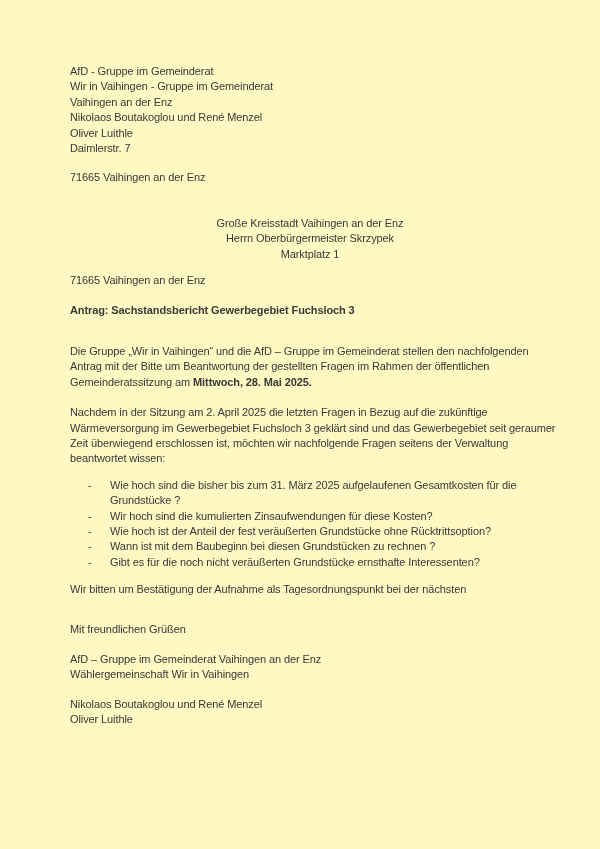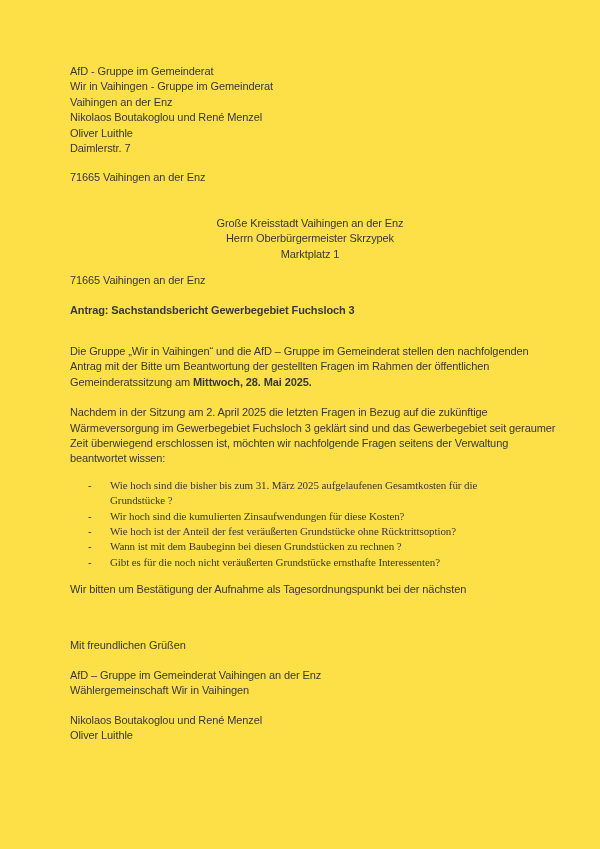--- a/index.html
+++ b/index.html
@@ -4,21 +4,21 @@
 <style>
   html, body {
     margin: 0;
     padding: 0;
     background: #ffffff;
   }
   .page {
     position: relative;
     width: 600px;
     height: 849px;
-    background: #fde047;
+    background: #fef9c3;
     overflow: hidden;
     font-family: "Liberation Sans", sans-serif;
     font-size: 11px;
     line-height: 15.4px;
     color: #383838;
     letter-spacing: -0.1px;
   }
   .content {
     padding: 64px 50px 0 70px;
   }
@@ -30,32 +30,32 @@
 
   .block-sender          { margin-top: 0; }
   .block-sender-city     { margin-top: 14px; }
   .block-recipient       { margin-top: 30px; text-align: center; }
   .block-recipient-city  { margin-top: 11px; }
   .block-subject         { margin-top: 15px; font-weight: bold; }
   .block-intro           { margin-top: 25px; }
   .block-body            { margin-top: 15px; }
   .block-questions       { margin-top: 11px; }
   .block-closing         { margin-top: 12px; }
-  .block-regards         { margin-top: 40px; }
+  .block-regards         { margin-top: 24px; }
   .block-sig-org         { margin-top: 15px; }
   .block-sig-names       { margin-top: 14px; }
 
   .q-item { display: flex; align-items: flex-start; }
   .q-marker {
     flex: 0 0 auto;
     width: 22px;
     margin-left: 18px;
     white-space: pre;
   }
-  .q-text { flex: 1 1 auto; font-family: Liberation Serif, serif; }
+  .q-text { flex: 1 1 auto; }
 </style>
 </head>
 <body>
 
 <div class="page">
   <div class="content">
 
     <div class="block-sender">
       <div class="line">AfD - Gruppe im Gemeinderat</div>
       <div class="line">Wir in Vaihingen - Gruppe im Gemeinderat</div>

